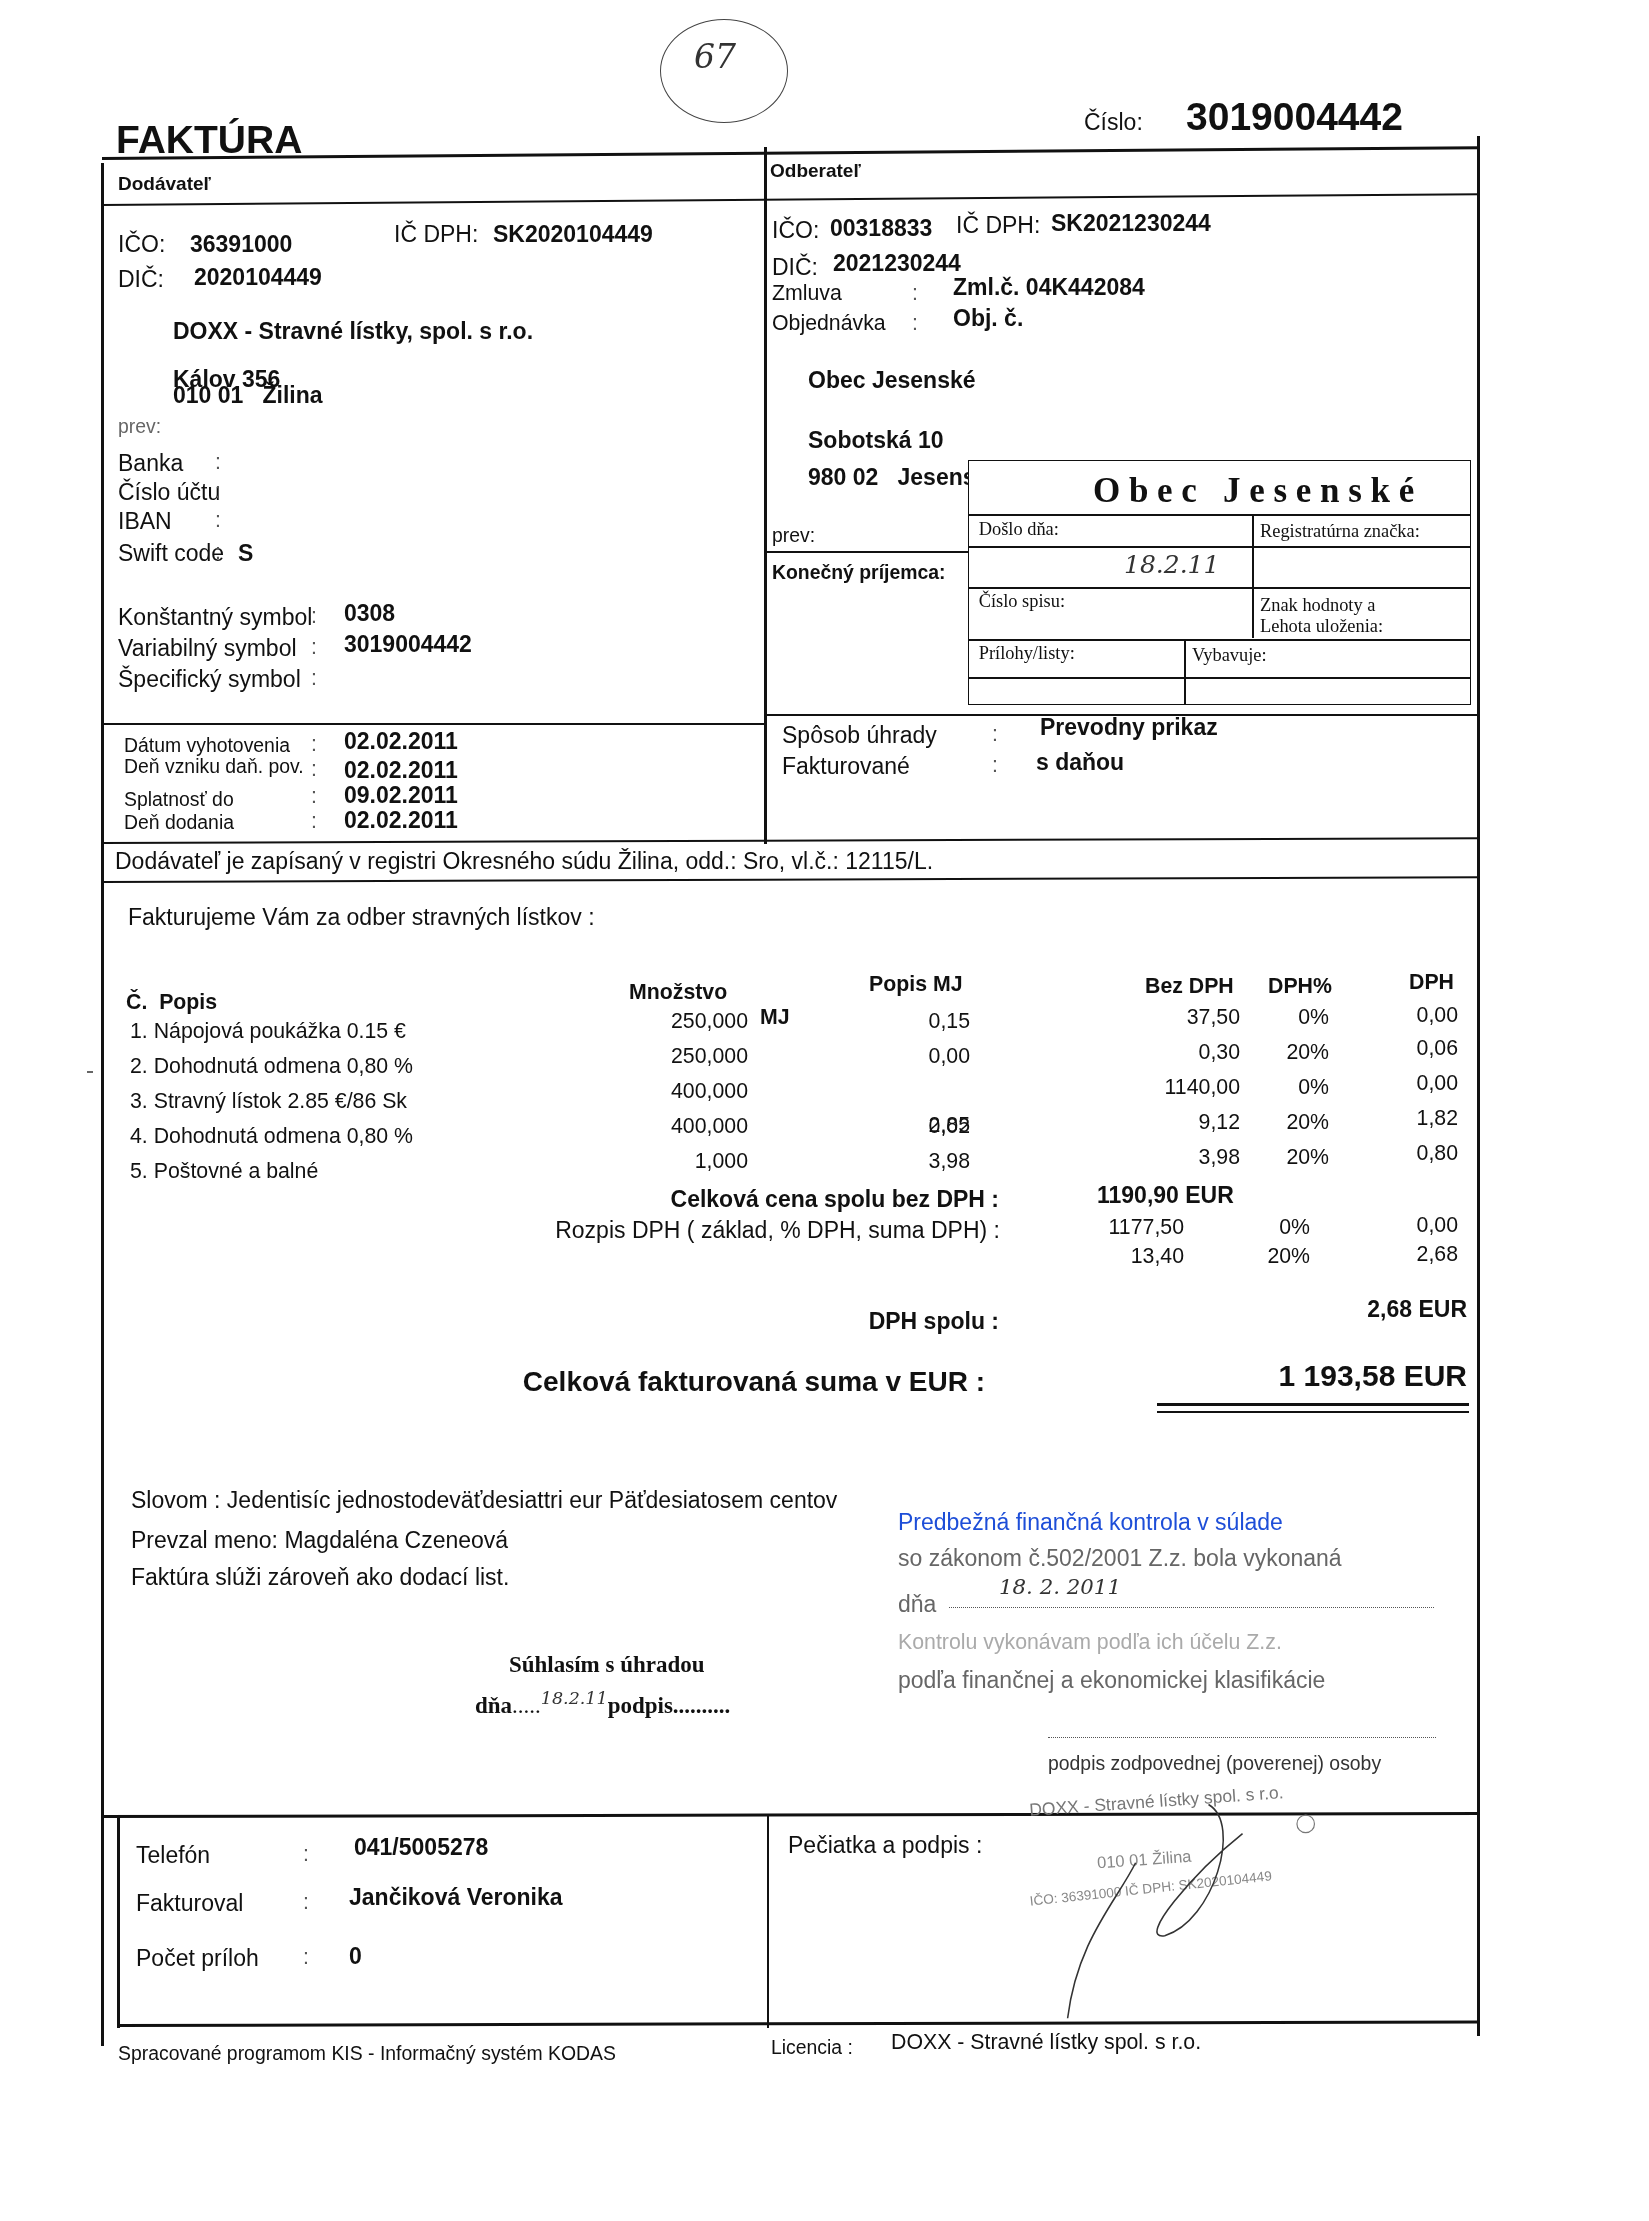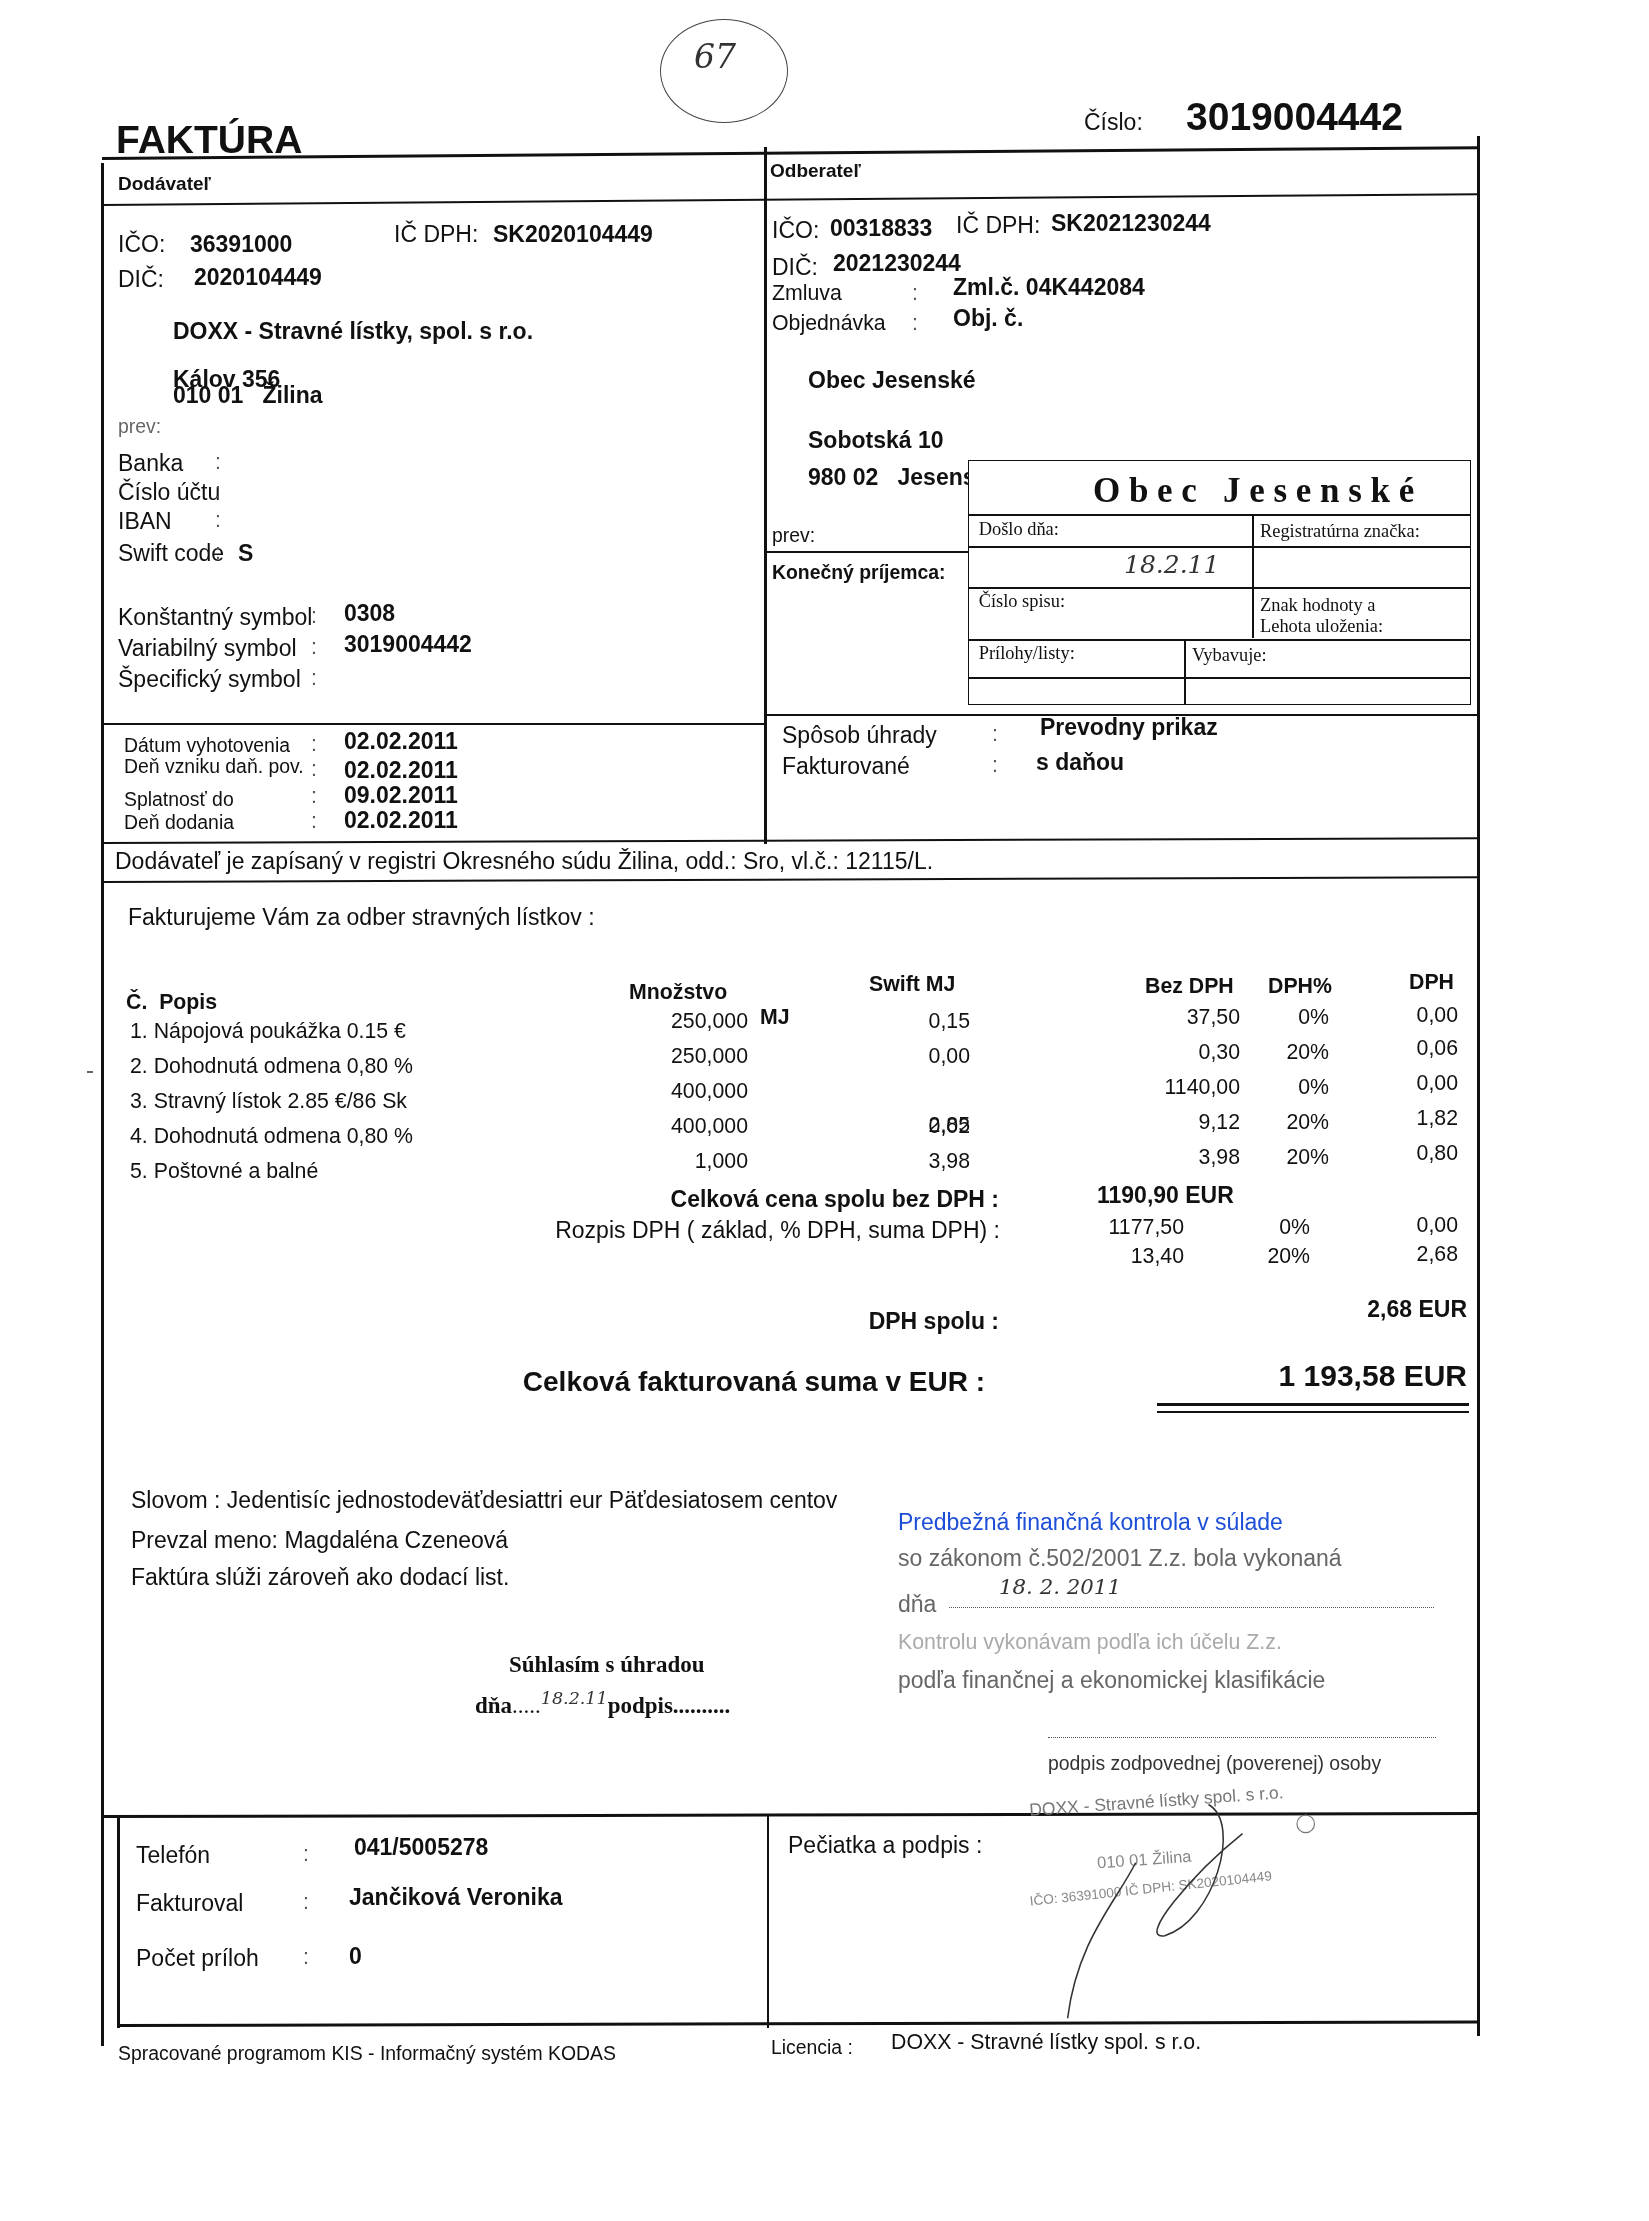--- a/index.html
+++ b/index.html
@@ -131,21 +131,21 @@
 
 <div class="line" style="left:102px; top:842px; width:1378px; height:1.9px; transform:rotate(-0.2deg); transform-origin:left;"></div>
 <div class="abs f24" style="left:115px; top:848px;">Dodávateľ je zapísaný v registri Okresného súdu Žilina, odd.: Sro, vl.č.: 12115/L.</div>
 <div class="line" style="left:102px; top:881px; width:1378px; height:1.9px; transform:rotate(-0.2deg); transform-origin:left;"></div>
 
 <div class="abs f24" style="left:128px; top:904px;">Fakturujeme Vám za odber stravných lístkov :</div>
 
 <div class="abs b f22" style="left:126px; top:990px; white-space:pre;">Č.  Popis</div>
 <div class="abs b f22" style="left:629px; top:980px;">Množstvo</div>
 <div class="abs b f22" style="left:760px; top:980px;margin-top:25px;">MJ</div>
-<div class="abs b f22" style="left:869px; top:972px;">Swift MJ</div>
+<div class="abs b f22" style="left:869px; top:972px;">Popis MJ</div>
 <div class="abs b f22" style="left:1145px; top:974px;">Bez DPH</div>
 <div class="abs b f22" style="left:1268px; top:974px;">DPH%</div>
 <div class="abs b f22" style="left:1409px; top:970px;">DPH</div>
 
 <div>
   <div class="abs f22" style="left:130px; top:1019px;">1. Nápojová poukážka 0.15 €</div>
   <div class="abs f22 r" style="left:602px; top:1009px; width:146px;">250,000</div>
   <div class="abs f22 r" style="left:873px; top:1009px; width:97px;">0,15</div>
   <div class="abs f22 r" style="left:1116px; top:1005px; width:124px;">37,50</div>
   <div class="abs f22 r" style="left:1261px; top:1005px; width:68px;">0%</div>

